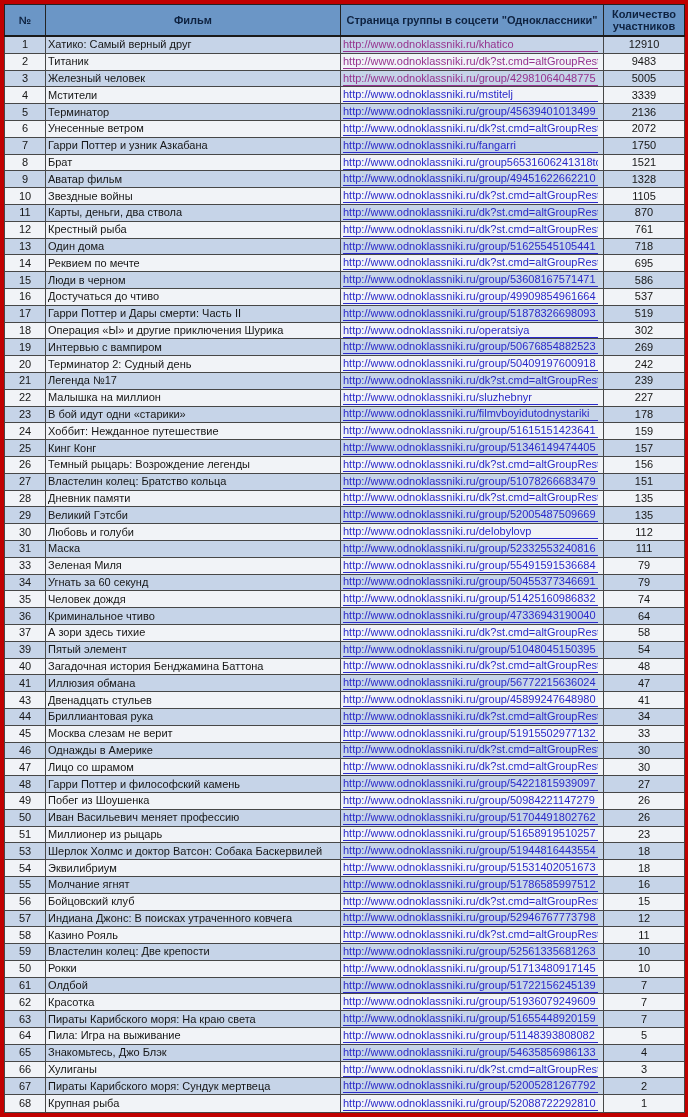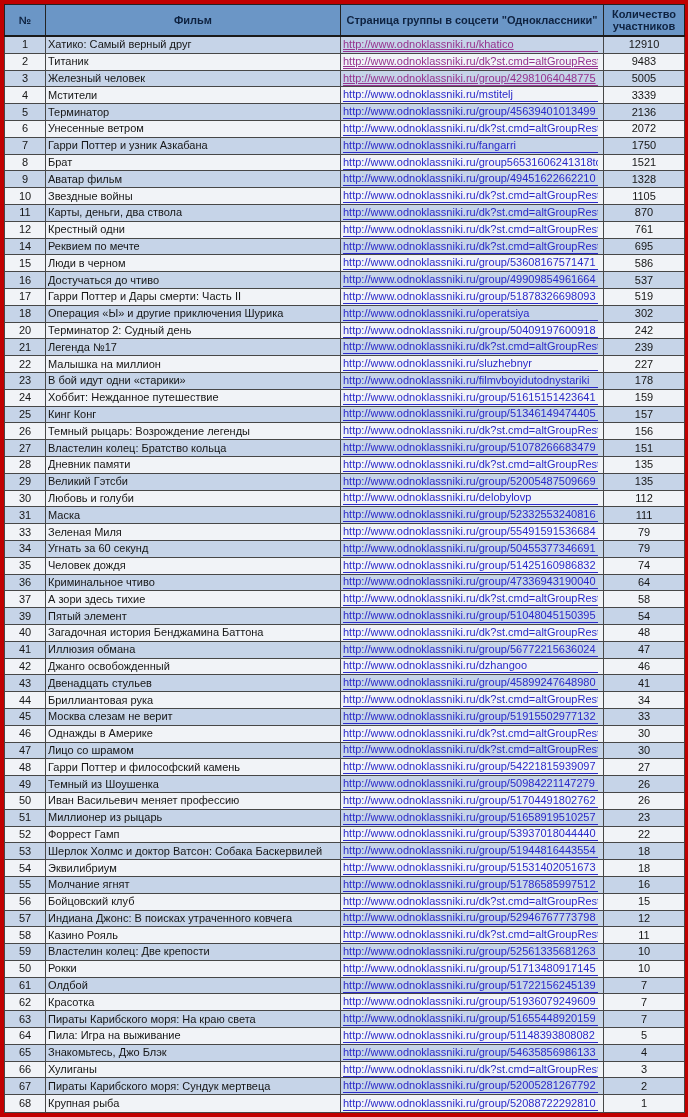--- a/index.html
+++ b/index.html
@@ -61,21 +61,21 @@
     width: 99%;
     color: #2A2AC9;
     text-decoration: none;
     border-bottom: 1px solid currentColor;
     white-space: nowrap;
     overflow: hidden;
     line-height: 12px;
     padding-bottom: 1px;
     cursor: pointer;
   }
-  a.link.visited { color: #95338F; text-decoration: underline; }
+  a.link.visited { color: #95338F; }
 </style>
 </head>
 <body>
 
 <div class="red-frame">
   <table class="films">
     <colgroup>
       <col style="width:41px">
       <col style="width:295px">
       <col style="width:263px">
@@ -173,25 +173,33 @@
         <tr>
           <td class="c-num">11</td>
           <td class="c-film">Карты, деньги, два ствола</td>
           <td class="c-url">
             <a class="link">http://www.odnoklassniki.ru/dk?st.cmd=altGroupRestr</a>
           </td>
           <td class="c-count">870</td>
         </tr>
         <tr>
           <td class="c-num">12</td>
-          <td class="c-film">Крестный одни</td>
+          <td class="c-film">Крестный рыба</td>
           <td class="c-url">
             <a class="link">http://www.odnoklassniki.ru/dk?st.cmd=altGroupRestr</a>
           </td>
           <td class="c-count">761</td>
+        </tr>
+        <tr>
+          <td class="c-num">13</td>
+          <td class="c-film">Один дома</td>
+          <td class="c-url">
+            <a class="link">http://www.odnoklassniki.ru/group/51625545105441</a>
+          </td>
+          <td class="c-count">718</td>
         </tr>
         <tr>
           <td class="c-num">14</td>
           <td class="c-film">Реквием по мечте</td>
           <td class="c-url">
             <a class="link">http://www.odnoklassniki.ru/dk?st.cmd=altGroupRestr</a>
           </td>
           <td class="c-count">695</td>
         </tr>
         <tr>
@@ -220,20 +228,28 @@
         </tr>
         <tr>
           <td class="c-num">18</td>
           <td class="c-film">Операция «Ы» и другие приключения Шурика</td>
           <td class="c-url">
             <a class="link">http://www.odnoklassniki.ru/operatsiya</a>
           </td>
           <td class="c-count">302</td>
         </tr>
         <tr>
+          <td class="c-num">19</td>
+          <td class="c-film">Интервью с вампиром</td>
+          <td class="c-url">
+            <a class="link">http://www.odnoklassniki.ru/group/50676854882523</a>
+          </td>
+          <td class="c-count">269</td>
+        </tr>
+        <tr>
           <td class="c-num">20</td>
           <td class="c-film">Терминатор 2: Судный день</td>
           <td class="c-url">
             <a class="link">http://www.odnoklassniki.ru/group/50409197600918</a>
           </td>
           <td class="c-count">242</td>
         </tr>
         <tr>
           <td class="c-num">21</td>
           <td class="c-film">Легенда №17</td>
@@ -380,28 +396,20 @@
         </tr>
         <tr>
           <td class="c-num">41</td>
           <td class="c-film">Иллюзия обмана</td>
           <td class="c-url">
             <a class="link">http://www.odnoklassniki.ru/group/56772215636024</a>
           </td>
           <td class="c-count">47</td>
         </tr>
         <tr>
-          <td class="c-num">42</td>
-          <td class="c-film">Джанго освобожденный</td>
-          <td class="c-url">
-            <a class="link">http://www.odnoklassniki.ru/dzhangoo</a>
-          </td>
-          <td class="c-count">46</td>
-        </tr>
-        <tr>
           <td class="c-num">43</td>
           <td class="c-film">Двенадцать стульев</td>
           <td class="c-url">
             <a class="link">http://www.odnoklassniki.ru/group/45899247648980</a>
           </td>
           <td class="c-count">41</td>
         </tr>
         <tr>
           <td class="c-num">44</td>
           <td class="c-film">Бриллиантовая рука</td>
@@ -437,49 +445,41 @@
         <tr>
           <td class="c-num">48</td>
           <td class="c-film">Гарри Поттер и философский камень</td>
           <td class="c-url">
             <a class="link">http://www.odnoklassniki.ru/group/54221815939097</a>
           </td>
           <td class="c-count">27</td>
         </tr>
         <tr>
           <td class="c-num">49</td>
-          <td class="c-film">Темный из Шоушенка</td>
+          <td class="c-film">Побег из Шоушенка</td>
           <td class="c-url">
             <a class="link">http://www.odnoklassniki.ru/group/50984221147279</a>
           </td>
           <td class="c-count">26</td>
         </tr>
         <tr>
           <td class="c-num">50</td>
           <td class="c-film">Иван Васильевич меняет профессию</td>
           <td class="c-url">
             <a class="link">http://www.odnoklassniki.ru/group/51704491802762</a>
           </td>
           <td class="c-count">26</td>
         </tr>
         <tr>
           <td class="c-num">51</td>
           <td class="c-film">Миллионер из рыцарь</td>
           <td class="c-url">
             <a class="link">http://www.odnoklassniki.ru/group/51658919510257</a>
           </td>
           <td class="c-count">23</td>
-        </tr>
-        <tr>
-          <td class="c-num">52</td>
-          <td class="c-film">Форрест Гамп</td>
-          <td class="c-url">
-            <a class="link">http://www.odnoklassniki.ru/group/53937018044440</a>
-          </td>
-          <td class="c-count">22</td>
         </tr>
         <tr>
           <td class="c-num">53</td>
           <td class="c-film">Шерлок Холмс и доктор Ватсон: Собака Баскервилей</td>
           <td class="c-url">
             <a class="link">http://www.odnoklassniki.ru/group/51944816443554</a>
           </td>
           <td class="c-count">18</td>
         </tr>
         <tr>

